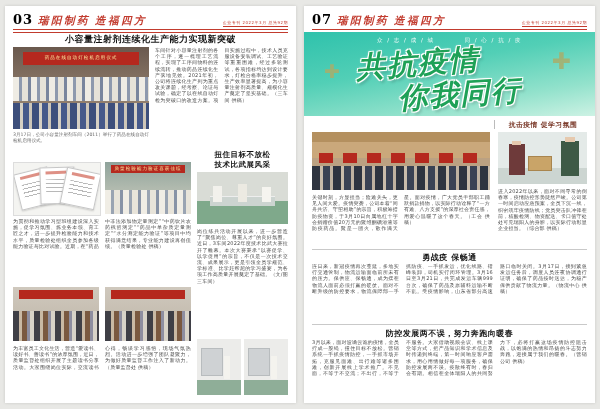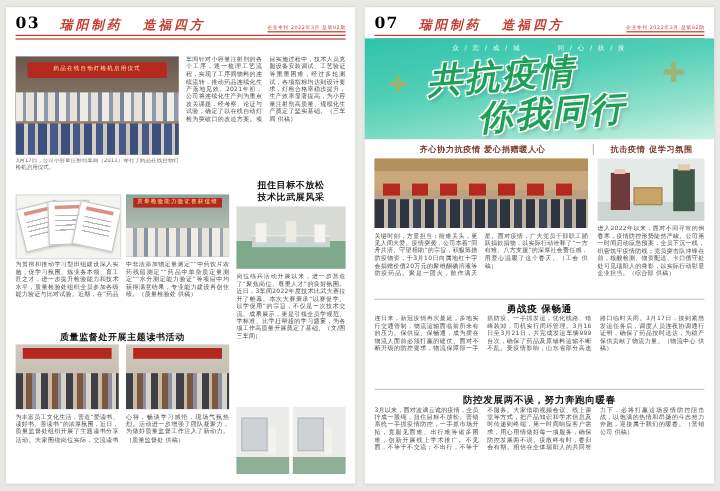--- a/index.html
+++ b/index.html
@@ -5,21 +5,21 @@
   html,body{margin:0;padding:0;}
   body{width:600px;height:409px;background:#e8e8e5;position:relative;
        font-family:"DejaVu Sans",sans-serif;-webkit-font-smoothing:antialiased;}
   .page{position:absolute;top:6px;width:291px;height:397px;background:#ffffff;
         box-shadow:0 0 3px rgba(0,0,0,.14);}
   #page03{left:5px;} #page04{left:304px;}
 
   
   .hdr{position:absolute;top:6px;left:8px;right:8px;height:16px;}
   .hdr .num{float:left;font:bold 13px "DejaVu Serif",serif;color:#000000;letter-spacing:1px;}
-  .hdr .brand{float:left;margin-left:17px;font:bold italic 10.5px "DejaVu Serif",serif;
+  .hdr .brand{float:left;margin-left:5px;font:bold italic 10.5px "DejaVu Serif",serif;
               color:#c23b2e;letter-spacing:2.5px;padding-top:2px;}
   .hdr .issue{float:right;font-size:4px;color:#c23b2e;margin-top:8px;
               border-bottom:0.5px solid #c23b2e;padding-bottom:1px;letter-spacing:0.5px;}
   .rule{position:absolute;top:23px;left:8px;right:8px;height:2px;
         border-top:1px solid #c23b2e;border-bottom:1px solid #c23b2e;}
 
   
   .h1{position:absolute;font-weight:bold;color:#141414;text-align:center;letter-spacing:0.5px;}
   .body-text{position:absolute;font-size:5px;line-height:6.2px;color:#4c4c4c;
              text-align:justify;overflow:hidden;letter-spacing:0.2px;}
@@ -105,20 +105,21 @@
 
 <div class="page" id="page03">
   <div class="hdr">
     <span class="num">03</span>
     <span class="brand">瑞阳制药</span>
     <span class="brand">造福四方</span>
     <span class="issue">企业专刊 2022年3月 总第92期</span>
   </div>
   <div class="rule"></div>
 
+  <div class="h1" style="top:27px;left:20px;right:20px;font-size:9px;">小容量注射剂连续化生产能力实现新突破</div>
 
   <div class="photo ph1" style="top:41px;left:8px;width:136px;height:82px;">
     <span class="pbanner">药品在线自动灯检机启用仪式</span>
     <i class="coats"></i>
     <i class="suits"></i>
   </div>
   <div class="cap" style="top:126px;left:8px;width:136px;height:14px;">3月17日，公司小容量注射剂车间（2011）举行了药品在线自动灯检机启用仪式。</div>
 
   <div class="body-text cols2" style="top:41px;left:150px;width:133px;height:99px;">车间针对小容量注射剂的各个工序，逐一梳理工艺流程，实现了工序间物料的连续流转，推动药品连续化生产落地见效。2021年初，公司将连续化生产列为重点攻关课题，经考察、论证与试验，确定了以在线自动灯检为突破口的改造方案。项目实施过程中，技术人员克服设备安装调试、工艺验证等重重困难，经过多轮测试，各项指标均达到设计要求，灯检合格率稳步提升，生产效率显著提高，为小容量注射剂高质量、规模化生产奠定了坚实基础。（三车间 供稿）</div>
 
@@ -127,21 +128,20 @@
     <i class="cert c1"></i>
     <i class="cert c2"></i>
     <i class="cert c3"></i>
   </div>
   <div class="photo ph2" style="top:156px;left:100px;width:86px;height:52px;">
     <span class="pbanner">质量检验能力验证喜获佳绩</span>
     <i class="coats"></i>
   </div>
   <div class="body-text cols2" style="top:212px;left:8px;width:178px;height:54px;">为贯彻和推动学习型班组建设深入实施，促学习氛围、炼业务本领、育工匠之才，进一步提升检验能力和技术水平，质量检验处组织全员参加各级能力验证与比对试验。近期，在“药品中非法添加物定量测定”“中药饮片农药残留测定”“药品中单杂质定量测定”“水分测定能力验证”等项目中均获得满意结果，专业能力建设再创佳绩。（质量检验处 供稿）</div>
 
-  <div class="h1" style="top:270px;left:8px;width:178px;font-size:7.5px;">质量监督处开展主题读书活动</div>
   <div class="photo ph-reading" style="top:281px;left:8px;width:86px;height:54px;">
     <span class="pbanner"></span>
     <i class="crowd"></i>
   </div>
   <div class="photo ph-reading" style="top:281px;left:100px;width:86px;height:54px;">
     <span class="pbanner"></span>
     <i class="crowd"></i>
   </div>
   <div class="body-text cols2" style="top:339px;left:8px;width:178px;height:50px;">为丰富员工文化生活，营造“爱读书、读好书、善读书”的浓厚氛围，近日，质量监督处组织开展了主题读书分享活动。大家围绕岗位实际，交流读书心得，畅谈学习感悟，现场气氛热烈。活动进一步增强了团队凝聚力，为做好质量监督工作注入了新动力。（质量监督处 供稿）</div>
 
@@ -177,21 +177,20 @@
     <div class="tags">
       <span>众 / 志 / 成 / 城</span>
       <span>同 / 心 / 抗 / 疫</span>
     </div>
     <span class="gcross gc1">✚</span>
     <span class="gcross gc2">✚</span>
     <div class="gt gt1">共抗疫情</div>
     <div class="gt gt2">你我同行</div>
   </div>
 
-  <div class="sub subL">齐心协力抗疫情 爱心捐赠暖人心</div>
   <div class="subdiv"></div>
   <div class="sub subR">抗击疫情 促学习氛围</div>
 
   <div class="photo ph-donation" style="top:126px;left:8px;width:178px;height:58px;">
     <i class="signs"></i>
     <i class="crowd"></i>
   </div>
   <div class="photo ph-boxes" style="top:126px;left:194px;width:89px;height:52px;">
     <i class="figA"></i>
     <i class="box"></i>

